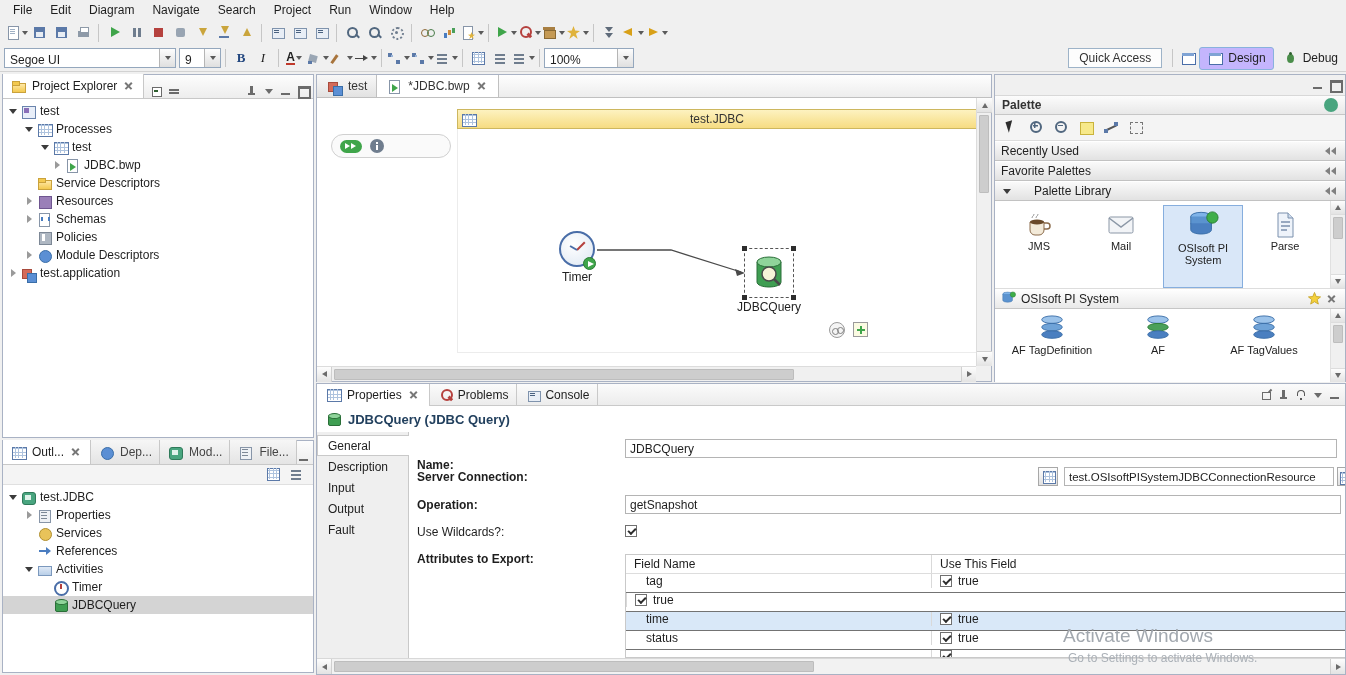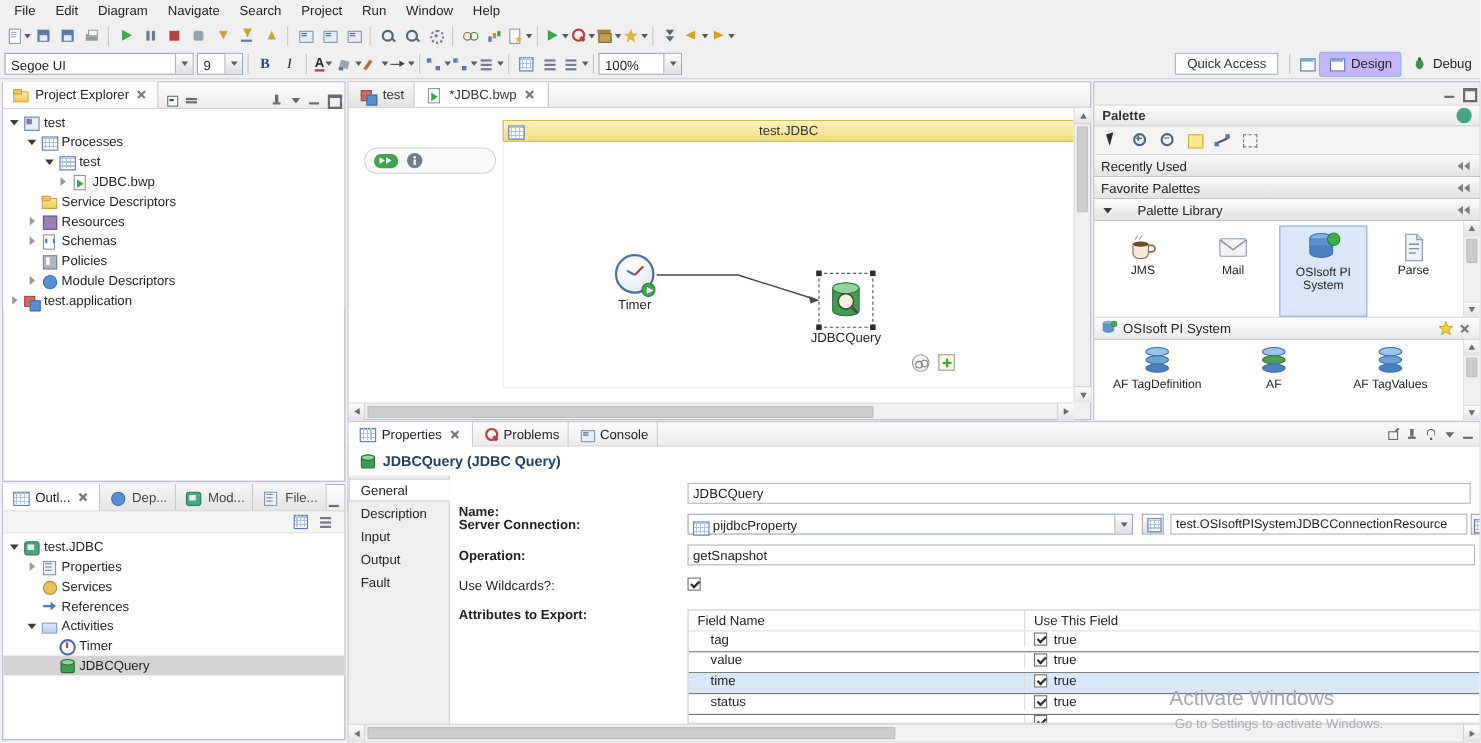--- a/index.html
+++ b/index.html
@@ -430,21 +430,21 @@
         <span class="a16 a-grid-sm"></span>
       </span>
     <span class="tbtn">
         <span class="a16 a-align"></span>
       </span>
     <span class="tbtn">
         <span class="a16 a-align"></span>
         <span class="caret"></span>
       </span>
     <span class="tsep"></span>
-    <span class="combo" style="width:76px">
+    <span class="combo" style="width:90px">
         <span class="val">100%</span>
         <span class="dd">
           <span class="caret"></span>
         </span>
       </span>
     <span class="spacer"></span>
     <span class="qa">Quick Access</span>
     <span class="tsep"></span>
     <span class="tbtn">
         <span class="a16 a-persp"></span>
@@ -824,27 +824,20 @@
         <div class="side-tab">Output</div>
         <div class="side-tab">Fault</div>
       </div>
       <div class="form">
         <span class="flabel" style="top:26px">Name:</span>
         <div class="f-input" style="left:216px;right:8px;top:7px">
             <span>JDBCQuery</span>
           </div>
 
         <span class="flabel" style="top:38px">Server Connection:</span>
-        <div class="combo" style="position:absolute;left:216px;top:35px;width:405px;height:19px">
-          <span class="ti t-grid" style="margin-left:3px;width:13px;height:13px"></span>
-          <span class="val">pijdbcProperty</span>
-          <span class="dd">
-              <span class="caret"></span>
-            </span>
-        </div>
         <span class="pickbtn" style="left:629px;top:35px">
             <span class="a16 a-grid-sm" style="width:15px;height:15px"></span>
           </span>
         <div class="f-input" style="left:655px;width:270px;top:35px;font-size:11.5px">
             <span>test.OSIsoftPISystemJDBCConnectionResource</span>
           </div>
         <span class="pickbtn" style="left:928px;top:35px;width:16px">
             <span class="a16 a-grid-sm" style="width:14px;height:14px"></span>
           </span>
 
@@ -863,21 +856,20 @@
             <span class="acol2">Use This Field</span>
           </div>
           <div class="arow">
             <span class="acol1">tag</span>
             <span class="acol2">
                 <span class="cb cb-on"></span>
                 <span>true</span>
               </span>
           </div>
           <div class="arow">
-            <span class="acol1">value</span>
             <span class="acol2">
                 <span class="cb cb-on"></span>
                 <span>true</span>
               </span>
           </div>
           <div class="arow hl">
             <span class="acol1">time</span>
             <span class="acol2">
                 <span class="cb cb-on"></span>
                 <span>true</span>

